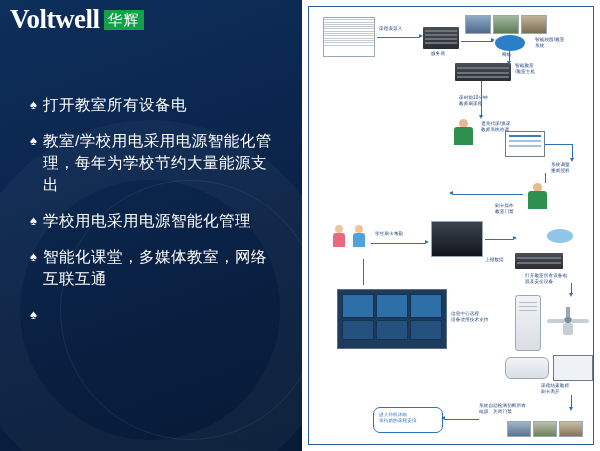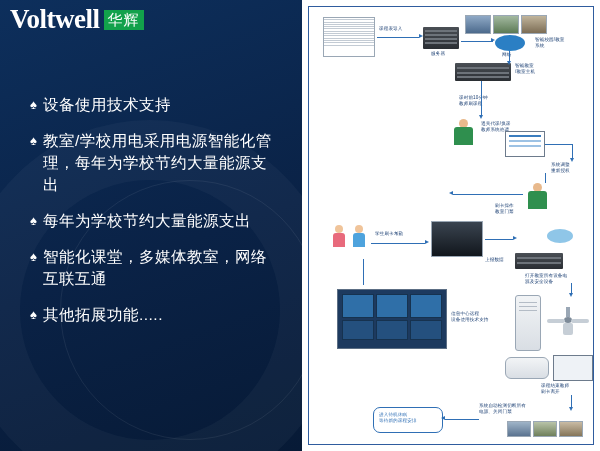--- a/index.html
+++ b/index.html
@@ -196,37 +196,36 @@
 
     <div class="logo-box">
       <span class="logo-v">Voltwell</span>
       <span class="logo-cn">华辉</span>
     </div>
 
 
     <div class="bullets">
       <div class="bullet">
         <span class="dot">♠</span>
-        <span class="btext">设备使用技术支持</span>
+        <span class="btext">打开教室所有设备电</span>
       </div>
       <div class="bullet">
         <span class="dot">♠</span>
         <span class="btext">教室/学校用电采用电源智能化管理，每年为学校节约大量能源支出</span>
       </div>
       <div class="bullet">
         <span class="dot">♠</span>
-        <span class="btext">每年为学校节约大量能源支出</span>
+        <span class="btext">学校用电采用电源智能化管理</span>
       </div>
       <div class="bullet">
         <span class="dot">♠</span>
         <span class="btext">智能化课堂，多媒体教室，网络互联互通</span>
       </div>
       <div class="bullet">
         <span class="dot">♠</span>
-        <span class="btext">其他拓展功能.....</span>
       </div>
     </div>
   </div>
 
   <div class="right-panel">
     <div class="diagram">
 
       <div class="sheet" style="left:14px; top:10px; width:52px; height:40px;">
         <div class="row"></div>
           <div class="row"></div>

